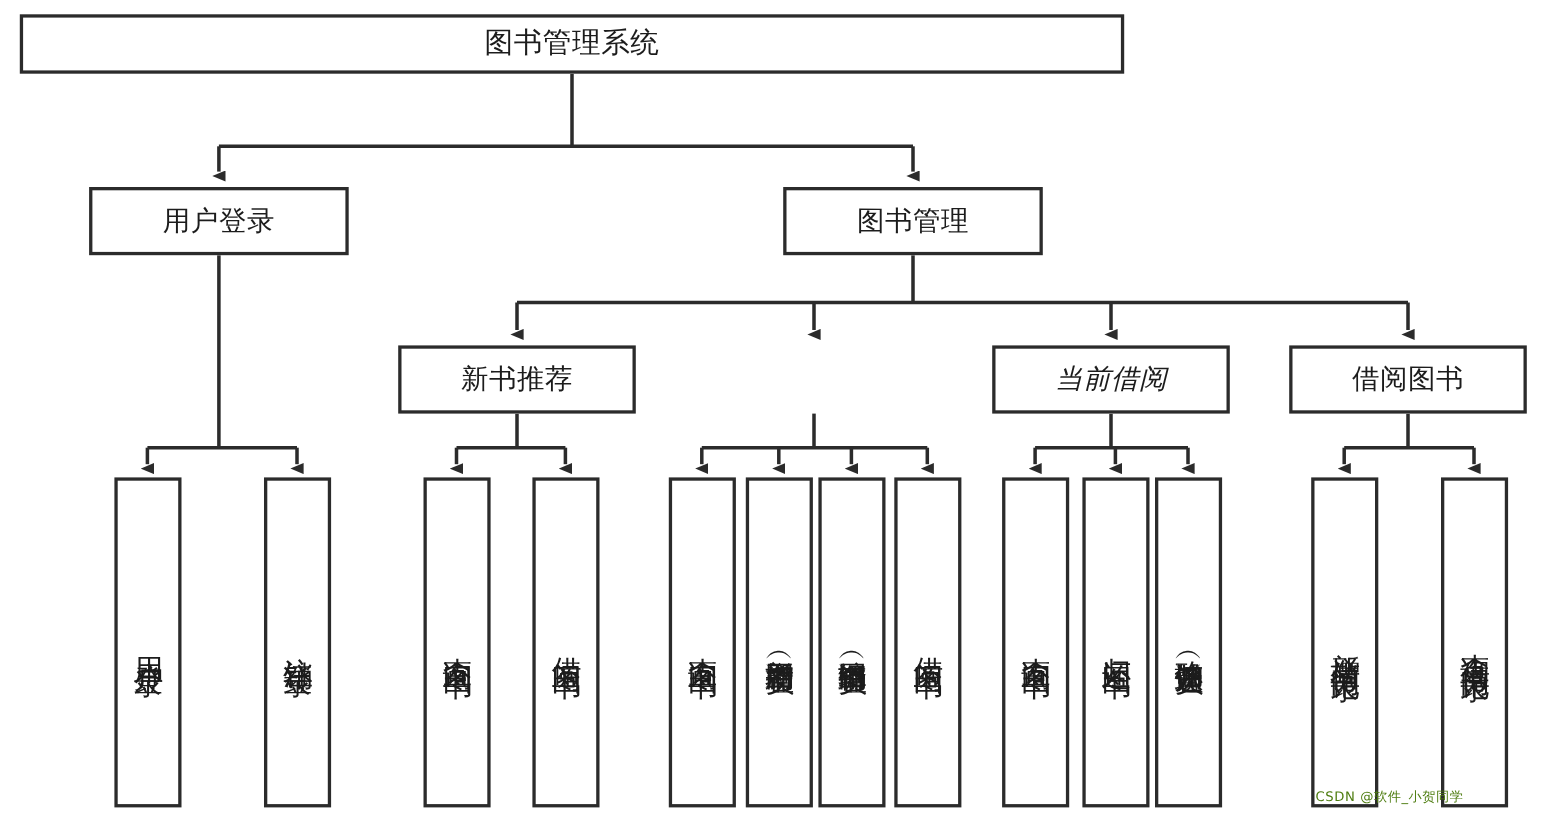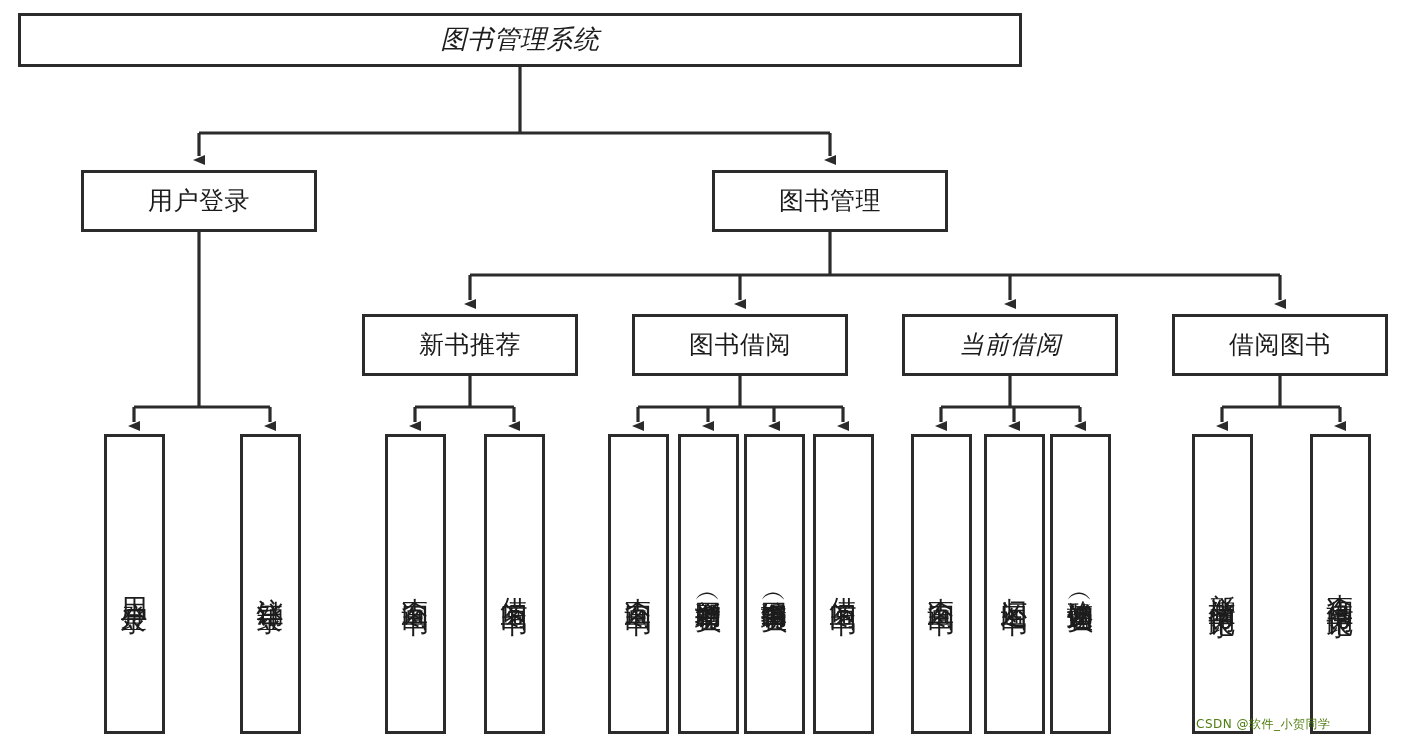--- a/index.html
+++ b/index.html
@@ -44,21 +44,20 @@
     color: #1c1c1c;
     white-space: nowrap;
   }
   
   .node.h .label {
     font-size: 25px;
     letter-spacing: 0.5px;
   }
   .node.root .label {
     font-size: 26px;
-    font-style: italic;
   }
   
   .node.v {
     align-items: center;
     justify-content: center;
   }
   .node.v .label {
     writing-mode: vertical-rl;
     text-orientation: upright;
     -webkit-writing-mode: vertical-rl;
@@ -141,23 +140,20 @@
   <div class="node h" style="left:81px; top:170px; width:236px; height:62px;">
     <span class="label">用户登录</span>
   </div>
   <div class="node h" style="left:362px; top:314px; width:216px; height:62px;">
     <span class="label">新书推荐</span>
   </div>
 
   <div class="node h" style="left:712px; top:170px; width:236px; height:62px;">
     <span class="label">图书管理</span>
   </div>
-  <div class="node h" style="left:632px; top:314px; width:216px; height:62px;">
-    <span class="label">图书借阅</span>
-  </div>
   <div class="node h" style="left:902px; top:314px; width:216px; height:62px;font-style:italic;">
     <span class="label">当前借阅</span>
   </div>
   <div class="node h" style="left:1172px; top:314px; width:216px; height:62px;">
     <span class="label">借阅图书</span>
   </div>
 
   <div class="node v" style="left:104px; top:434px; width:61px; height:300px;">
     <span class="label">用户登录</span>
   </div>

